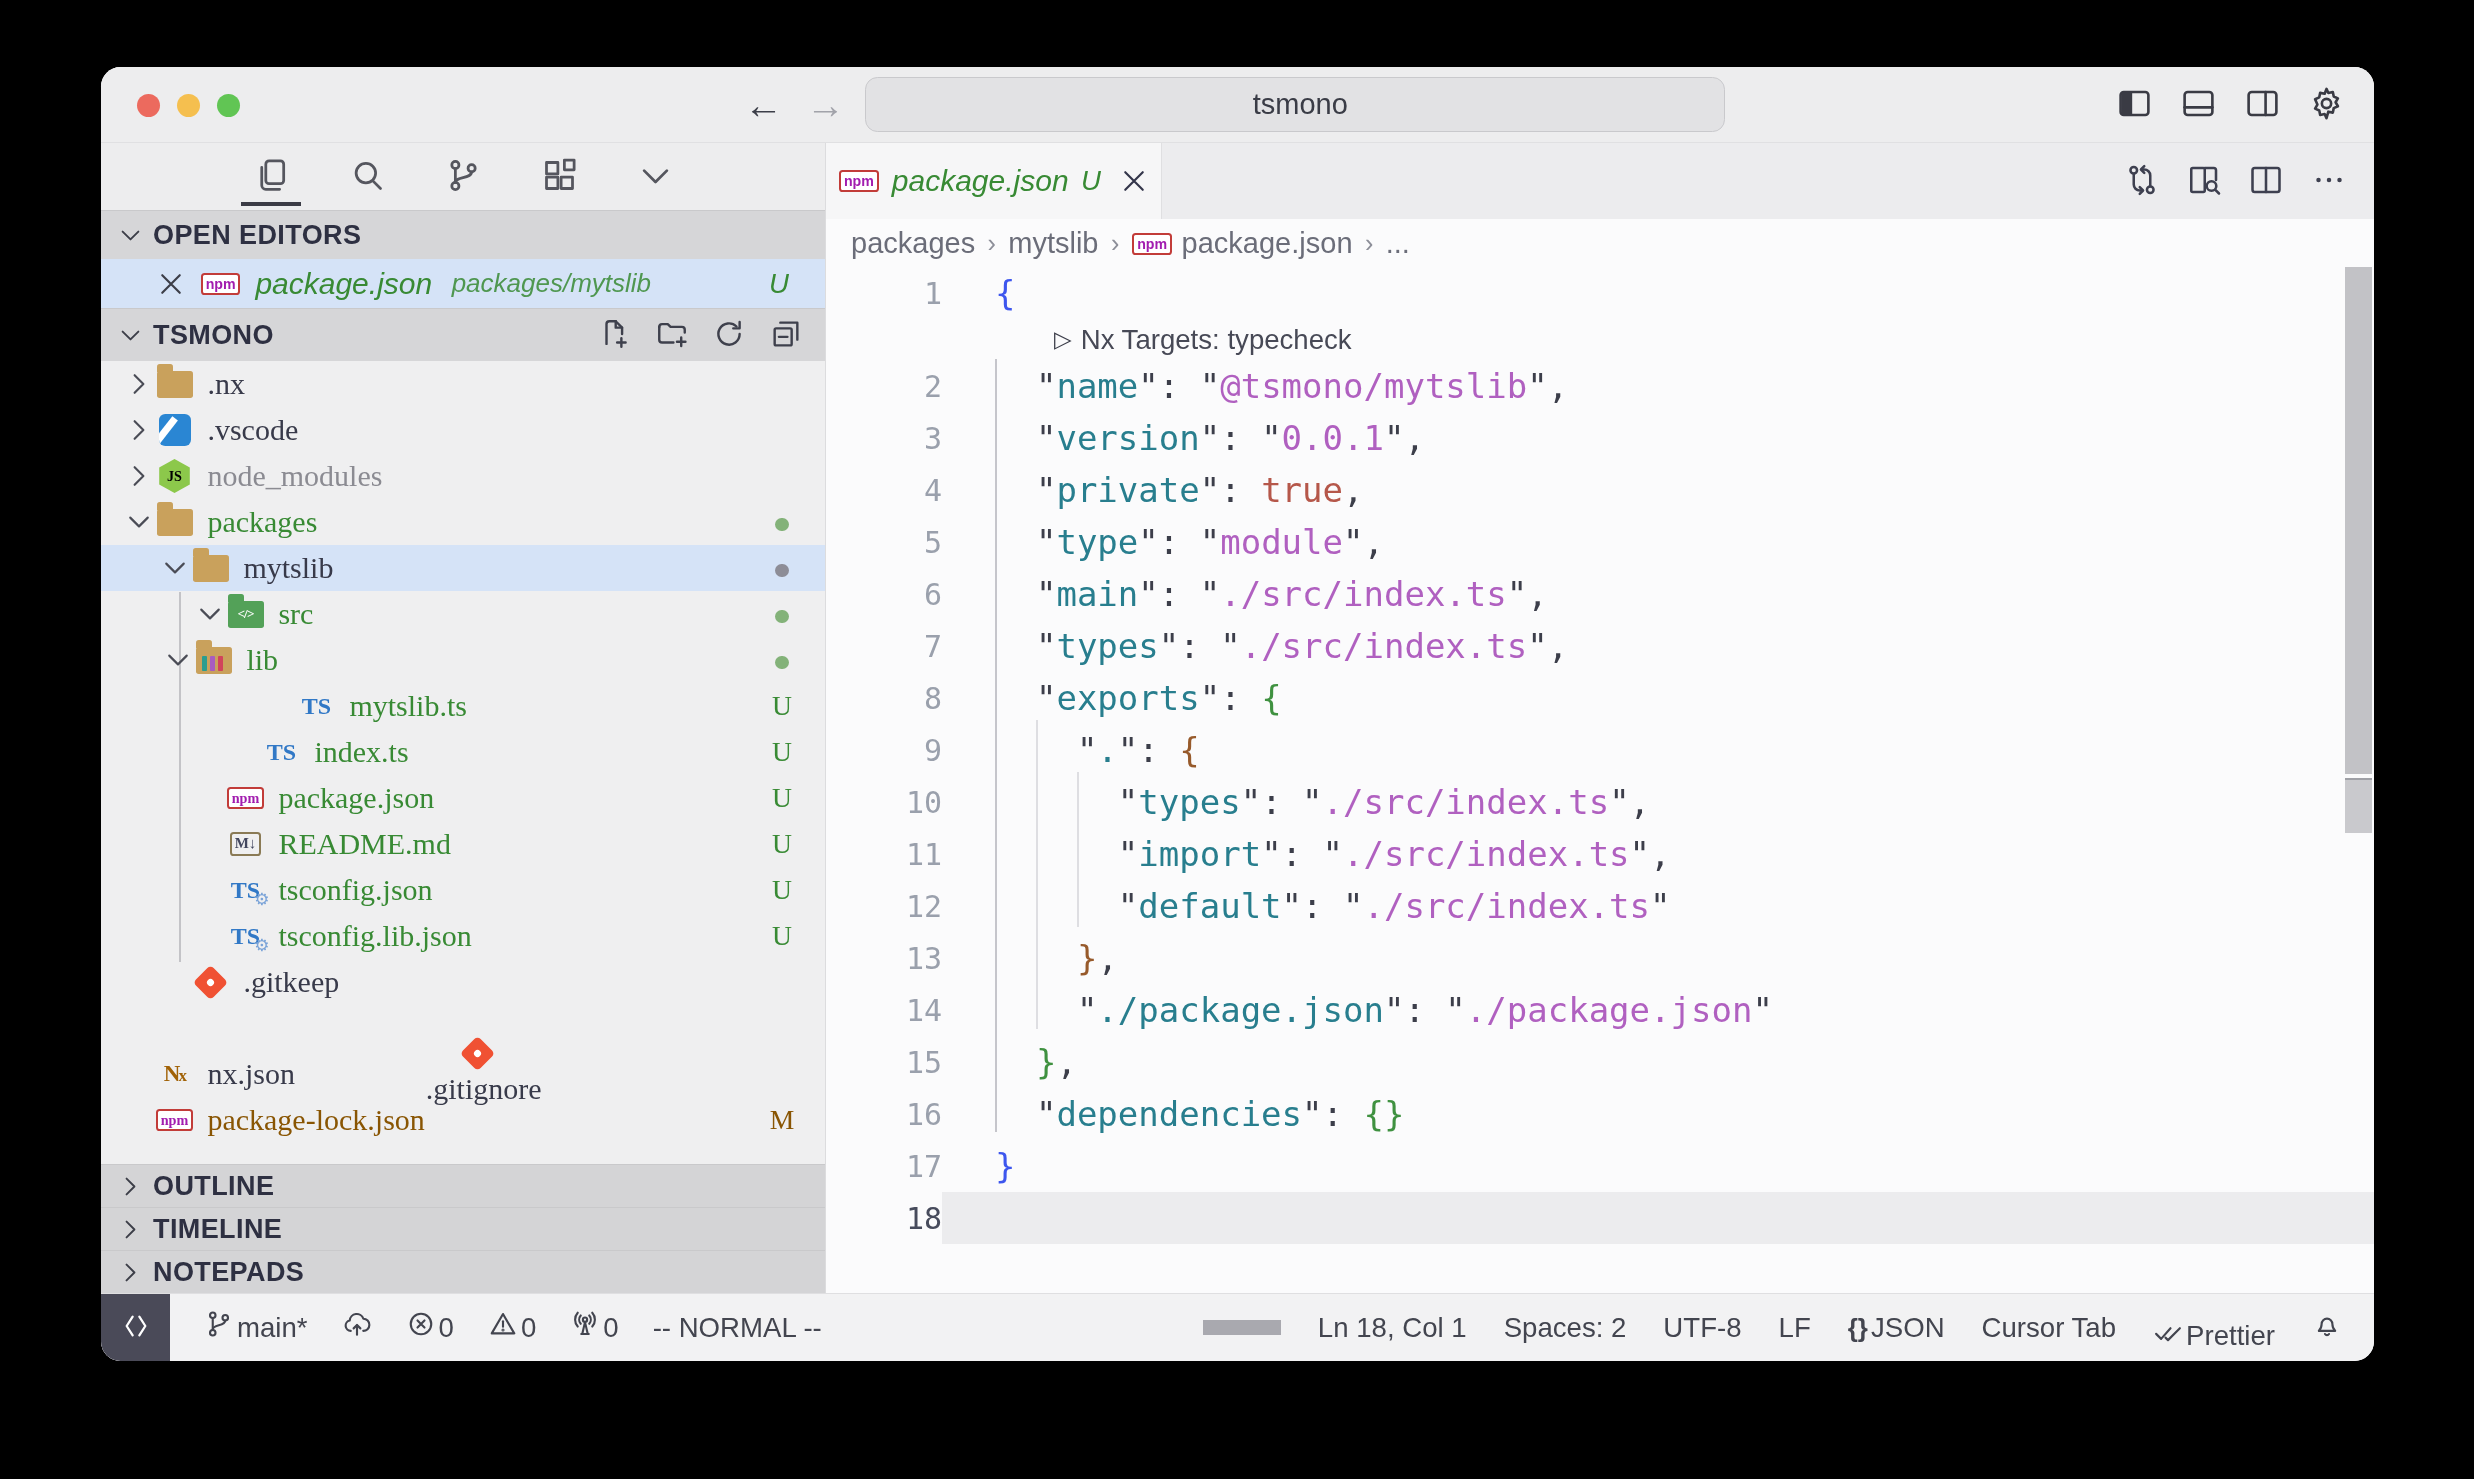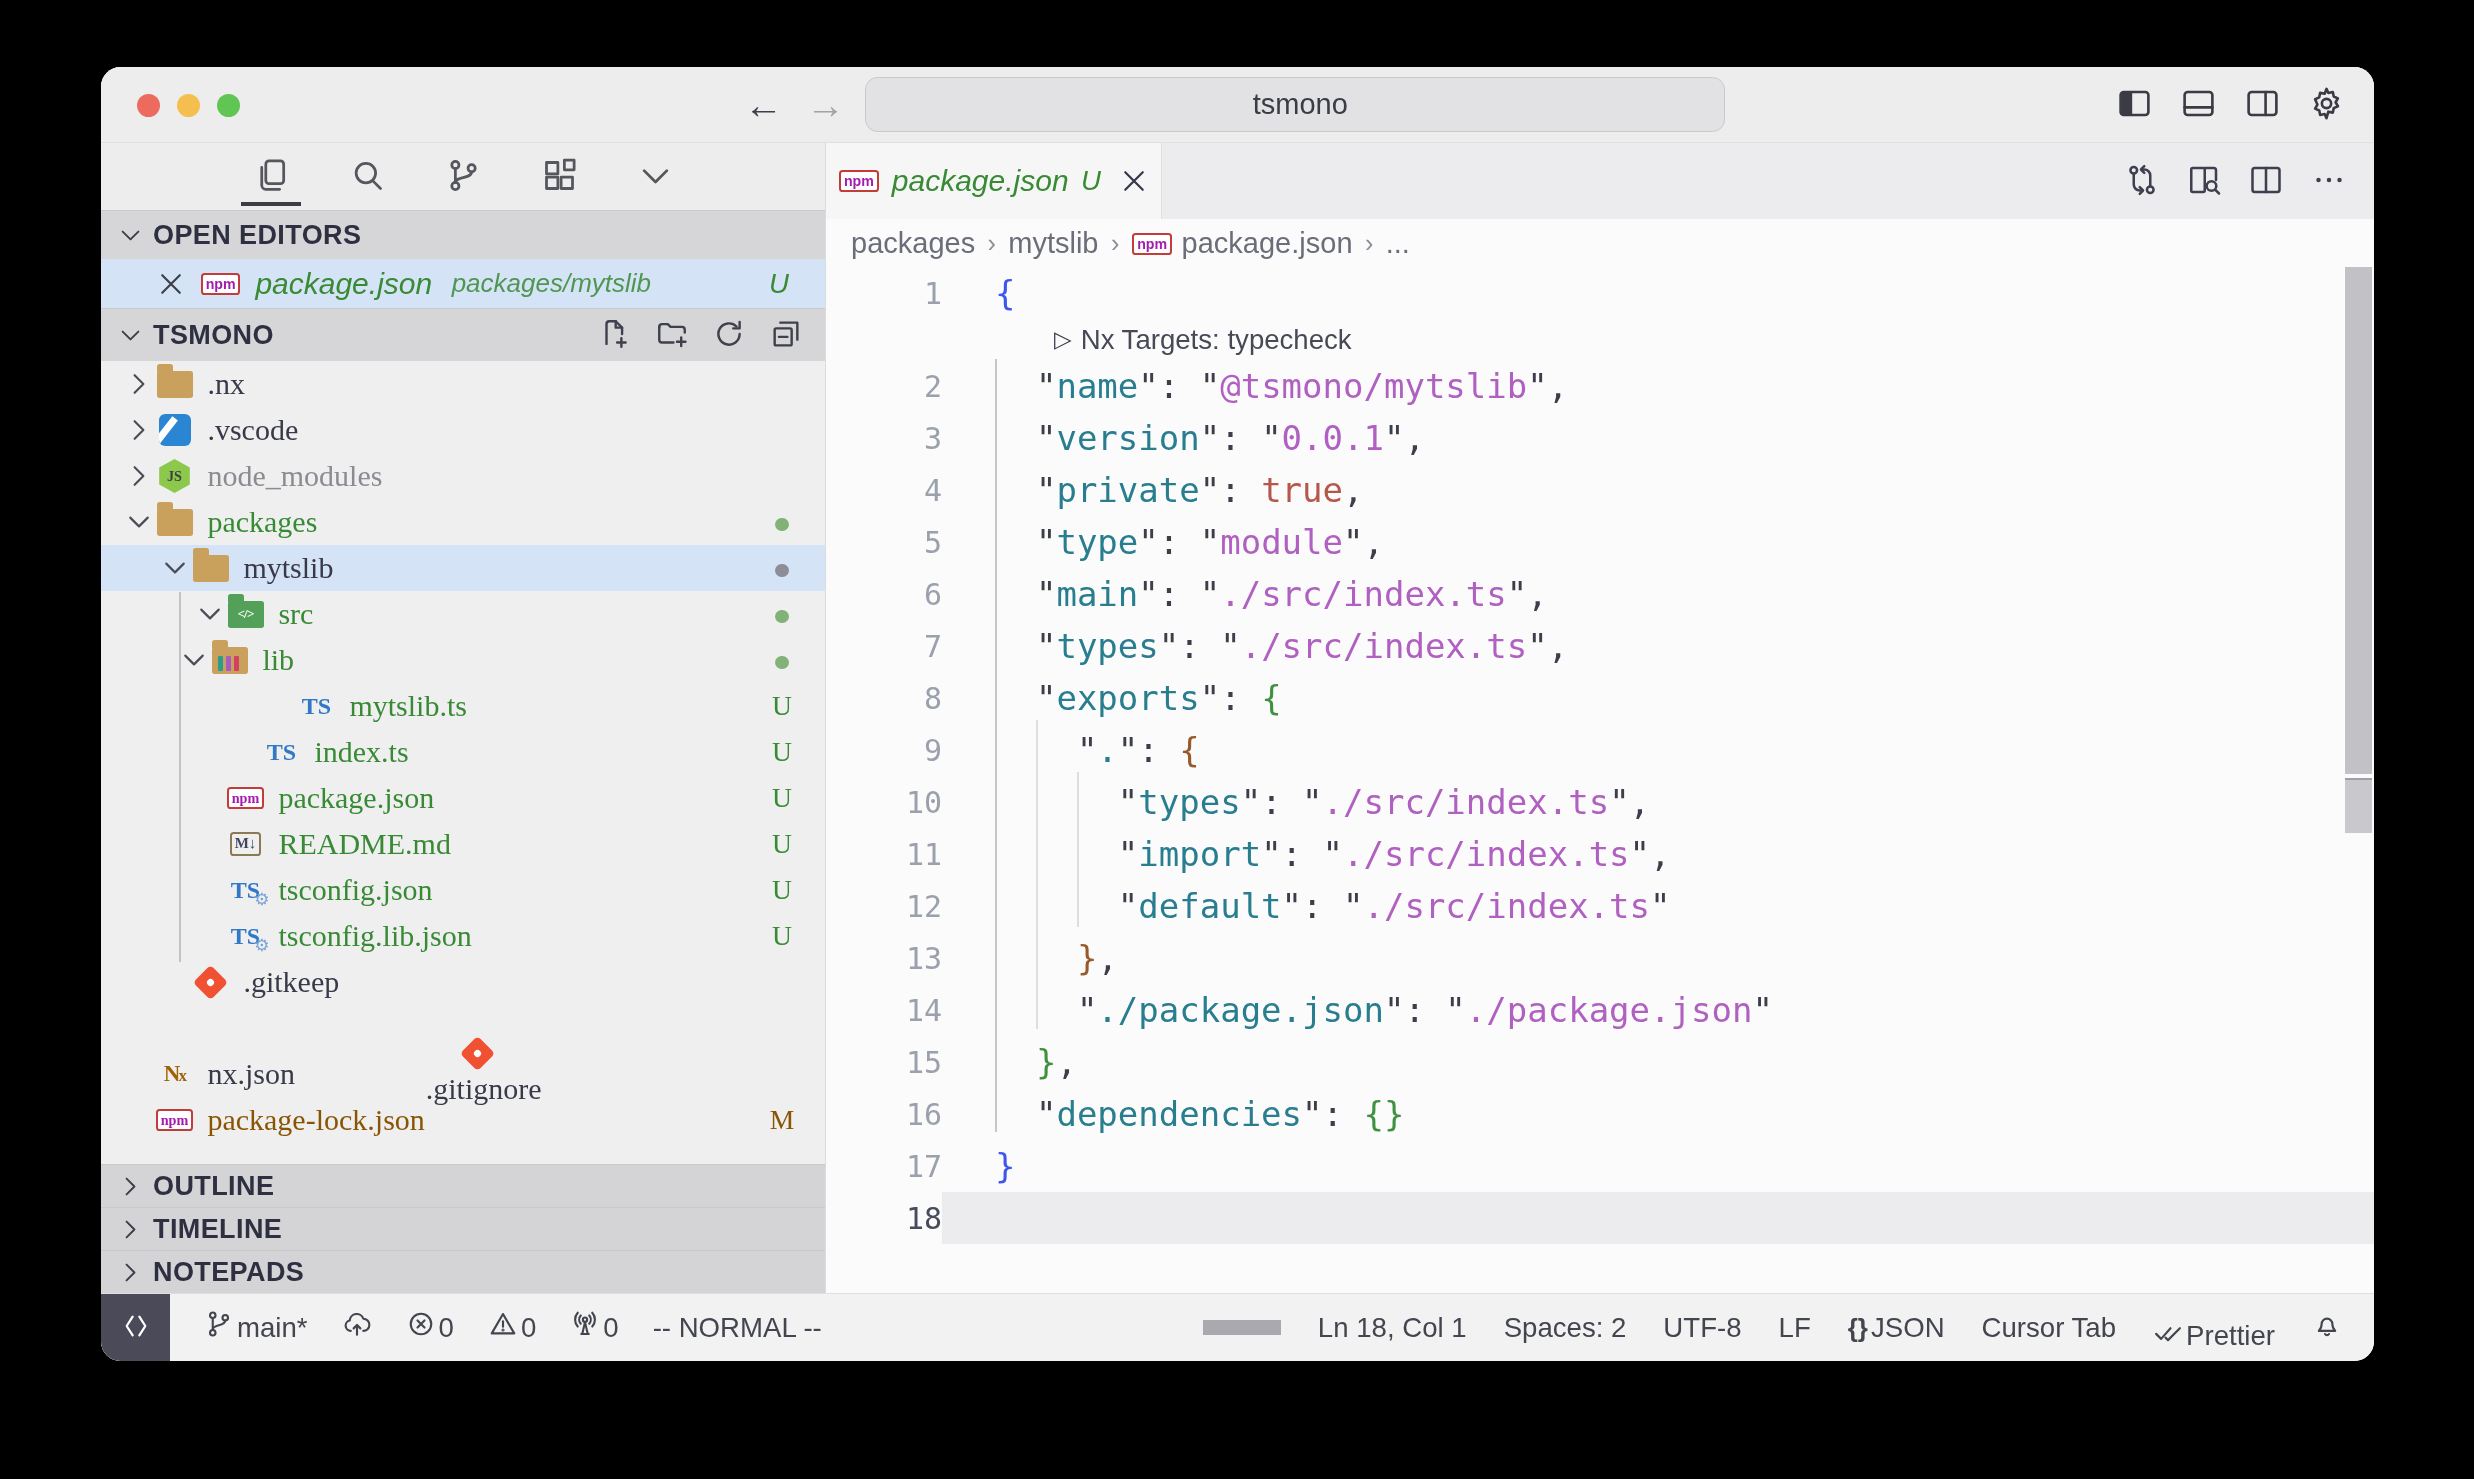--- a/index.html
+++ b/index.html
@@ -86,21 +86,21 @@
   .fold{ width:36px; height:27px; background:#c9a15c; border-radius:2.7px; position:relative; }
   .fold::before{ content:""; position:absolute; top:-6.2px; left:0; width:16px; height:8px; background:inherit; border-radius:2.7px 2.7px 0 0; }
   .fold.green{ background:#53a158; }
   .libbars{ position:absolute; left:6.2px; bottom:2.7px; display:flex; gap:2.7px; }
   .libbars i{ width:5.3px; height:15px; border-radius:0.9px; }
   .libbars i:nth-child(1){ background:#2a9d8f; } .libbars i:nth-child(2){ background:#a85cc0; } .libbars i:nth-child(3){ background:#d1435b; }
   .srcmark{ position:absolute; font-size:13.3px; color:#fff; font-weight:bold; bottom:5.3px; left:50%; transform:translateX(-50%); letter-spacing:-0.9px; }
   .fi-vscode{ width:32px; height:32px; background:#2a86d3; border-radius:6.2px; overflow:hidden; }
   .fi-vscode::after{ content:""; position:absolute; width:7.1px; height:41px; background:#fff; transform:rotate(38deg); }
   .fi-node{ width:34px; height:34px; background:#8cc84b; clip-path:polygon(50% 0,95% 25%,95% 75%,50% 100%,5% 75%,5% 25%); display:flex; align-items:center; justify-content:center; }
-  .fi-node b{ color:#404040; font-size:14.2px; }
+  .fi-node b{ color:#000000; font-size:14.2px; }
   .fi-ts b{ color:#3178c6; font-size:24px; font-weight:bold; }
   .fi-tsg b{ color:#3178c6; font-size:24px; font-weight:bold; }
   .fi-tsg i{ position:absolute; right:-3.6px; bottom:-1.8px; font-style:normal; font-size:17px; color:#7aa3d8; }
   .fi-npm b{ color:#a21caf; border:2.7px solid #c23c39; border-radius:3.6px; font-size:14.2px; padding:0 2.7px; line-height:18px; background:#fff; }
   .fi-md b{ color:#42465e; border:2.7px solid #8a7a55; border-radius:3.6px; font-size:15px; padding:0 2.7px; line-height:19.6px; }
   .fi-git{ width:25px; height:25px; background:#f05133; border-radius:4.4px; transform:rotate(45deg); display:flex; align-items:center; justify-content:center; }
   .fi-git i{ width:7.1px; height:7.1px; background:#fff; border-radius:50%; }
   .fi-nx b{ color:#a16207; font-size:23px; font-weight:900; letter-spacing:-1.8px; }
 
   
@@ -364,21 +364,21 @@
               </svg>
             </span>
             <span class="fi">
               <span class="fold green">
                 <span class="srcmark">&lt;/&gt;</span>
               </span>
             </span>
             <span class="labl">src</span>
             <span class="rbadge"><span class="dot g"></span></span>
           </div>
-          <div class="trow c-green" style="padding-left: 78px; text-align: right;">
+          <div class="trow c-green" style="padding-left: 62px; text-align: right;">
             <span class="chev">
               <svg viewBox="0 0 24 24" fill="none" stroke="currentColor" stroke-width="1.7" stroke-linecap="round" stroke-linejoin="round">
                 <path d="M5 8.5l7 7 7-7"></path>
               </svg>
             </span>
             <span class="fi">
               <span class="fold">
                 <span class="libbars">
                   <i></i>
                   <i></i>

